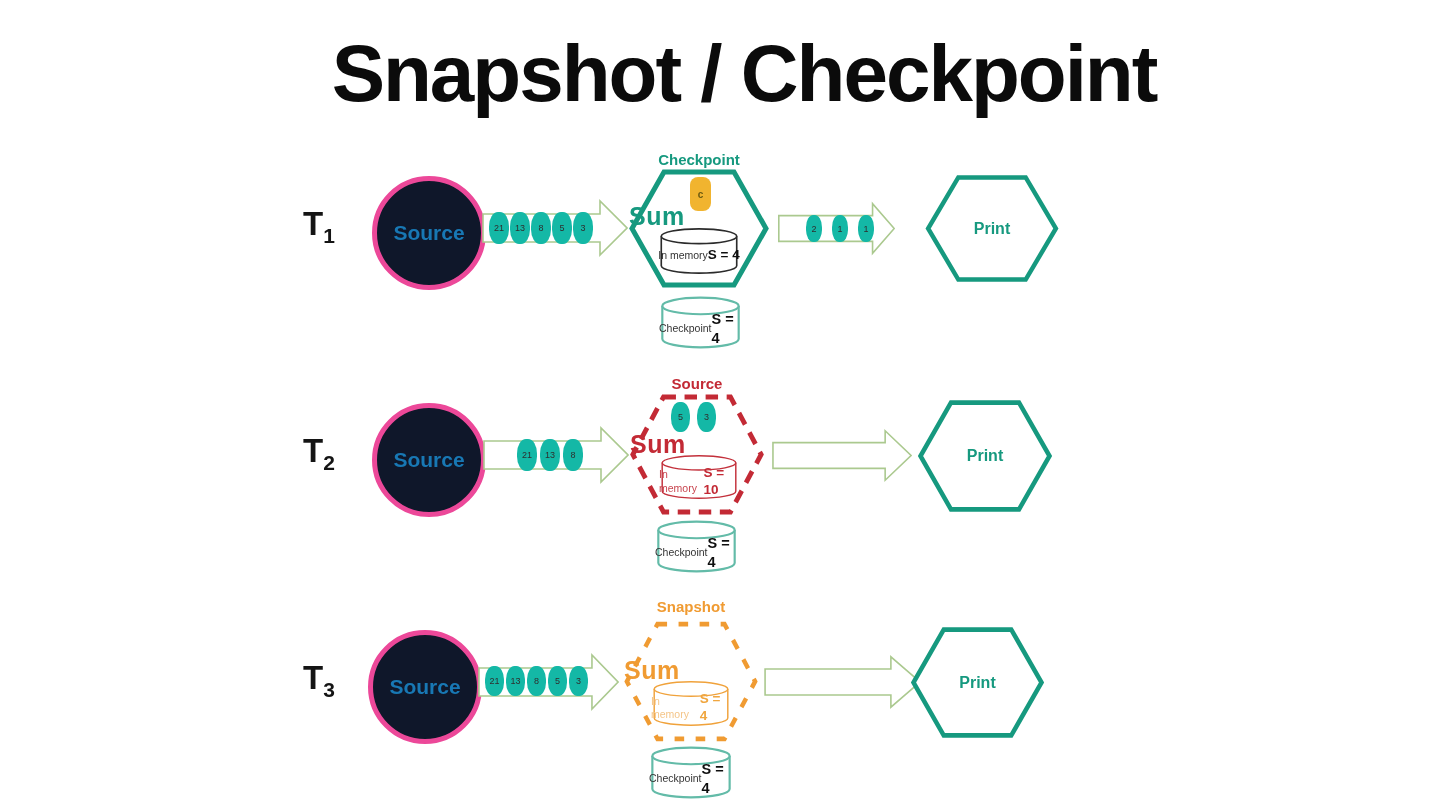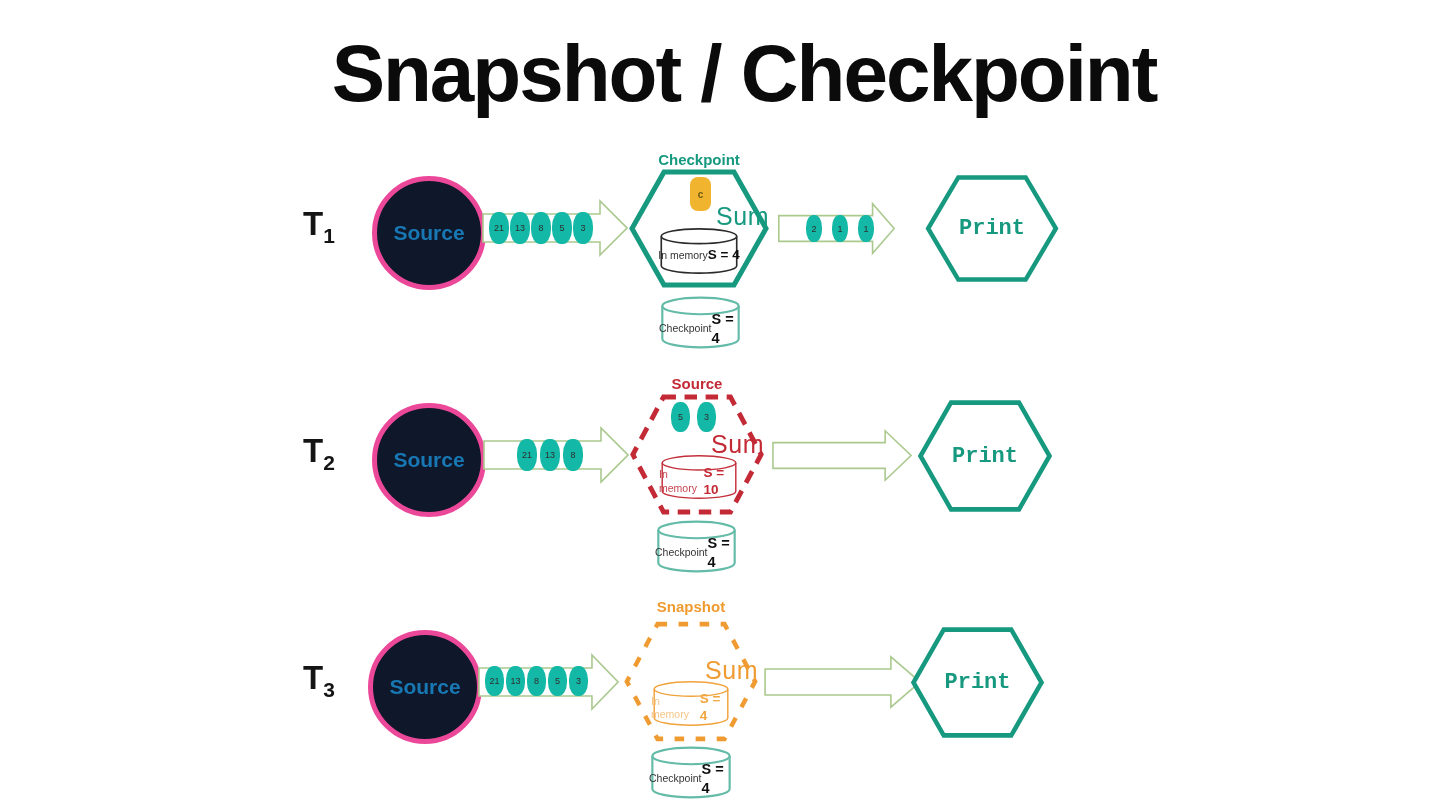--- a/index.html
+++ b/index.html
@@ -18,22 +18,22 @@
   .item{background:#14b8a6;border-radius:45%;display:flex;align-items:center;justify-content:center;
         font-size:9px;color:#2e2e2e;width:20px;height:32px;}
   .item-sm{width:16px;height:27px;}
   .item-p{width:19px;height:30px;}
   .status{font-size:15px;font-weight:bold;text-align:center;}
   .teal{color:#16997F;} .red{color:#C32A35;} .orange{color:#F09B32;}
   .hex-teal{fill:#ffffff;stroke:#16997F;stroke-width:5;}
   .hex-print{fill:#ffffff;stroke:#16997F;stroke-width:4.5;}
   .hex-red{fill:#ffffff;stroke:#C32A35;stroke-width:5;stroke-dasharray:13 9;}
   .hex-orange{fill:#ffffff;stroke:#F09B32;stroke-width:4.6;stroke-dasharray:10 12;}
-  .op-label{font-size:25px;font-weight:normal;text-align:right;letter-spacing:.5px;}
-  .hex-label{display:flex;align-items:center;justify-content:center;font-size:22px;font-weight:bold;font-family:Liberation Mono, monospace;}
+  .op-label{font-size:25px;font-weight:bold;text-align:left;letter-spacing:.5px;}
+  .hex-label{display:flex;align-items:center;justify-content:center;font-size:16px;font-weight:bold;}
   .barrier{width:21px;height:34px;background:#F1B42F;border-radius:8px;
            display:flex;align-items:center;justify-content:center;
            font-size:10px;font-weight:bold;color:#6b5a10;}
   .cyl{display:block;}
   .cyl-svg{position:absolute;left:0;top:0;width:100%;height:100%;}
   .cyl-svg path,.cyl-svg ellipse{fill:#ffffff;}
   .cyl-dark path,.cyl-dark ellipse{stroke:#2b2b2b;stroke-width:2;}
   .cyl-red path,.cyl-red ellipse{stroke:#C3303B;stroke-width:1.8;}
   .cyl-orange path,.cyl-orange ellipse{stroke:#F0A23B;stroke-width:1.8;}
   .cyl-store path,.cyl-store ellipse{stroke:#63BBA8;stroke-width:2.6;}

